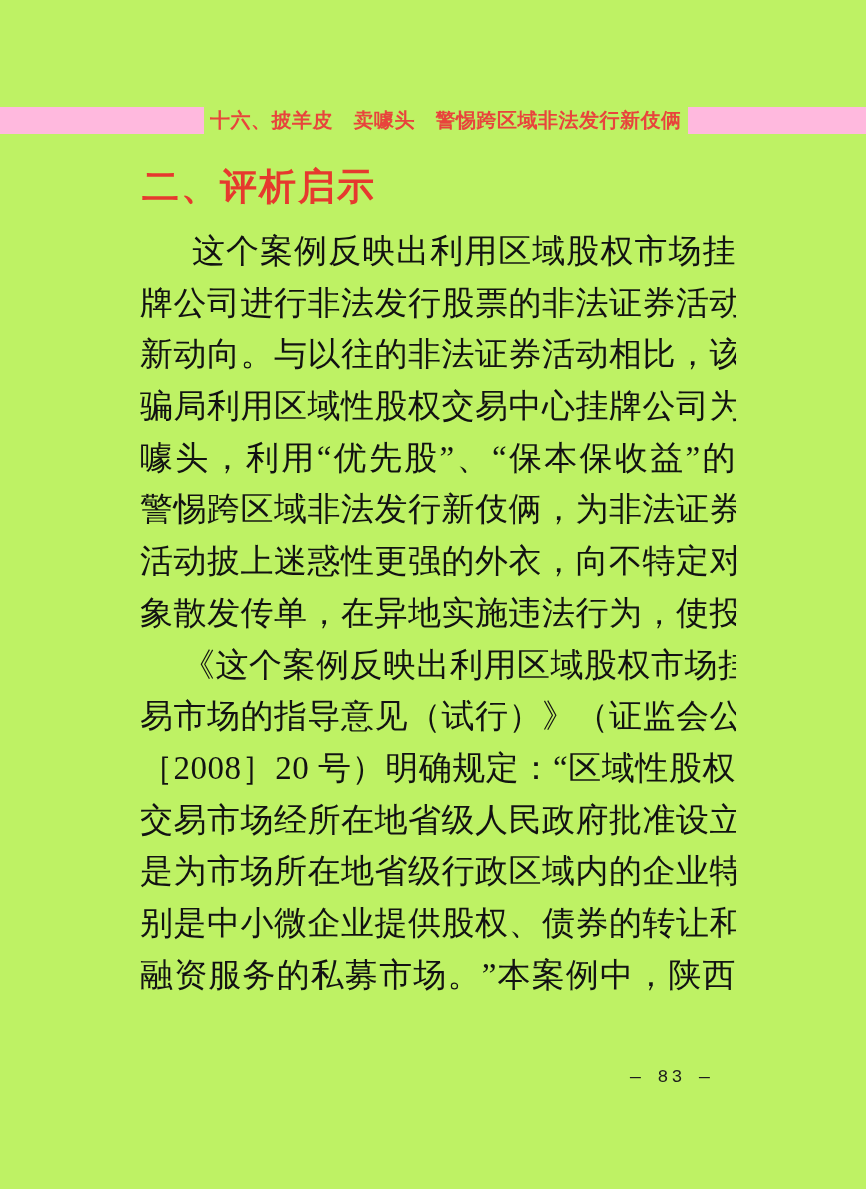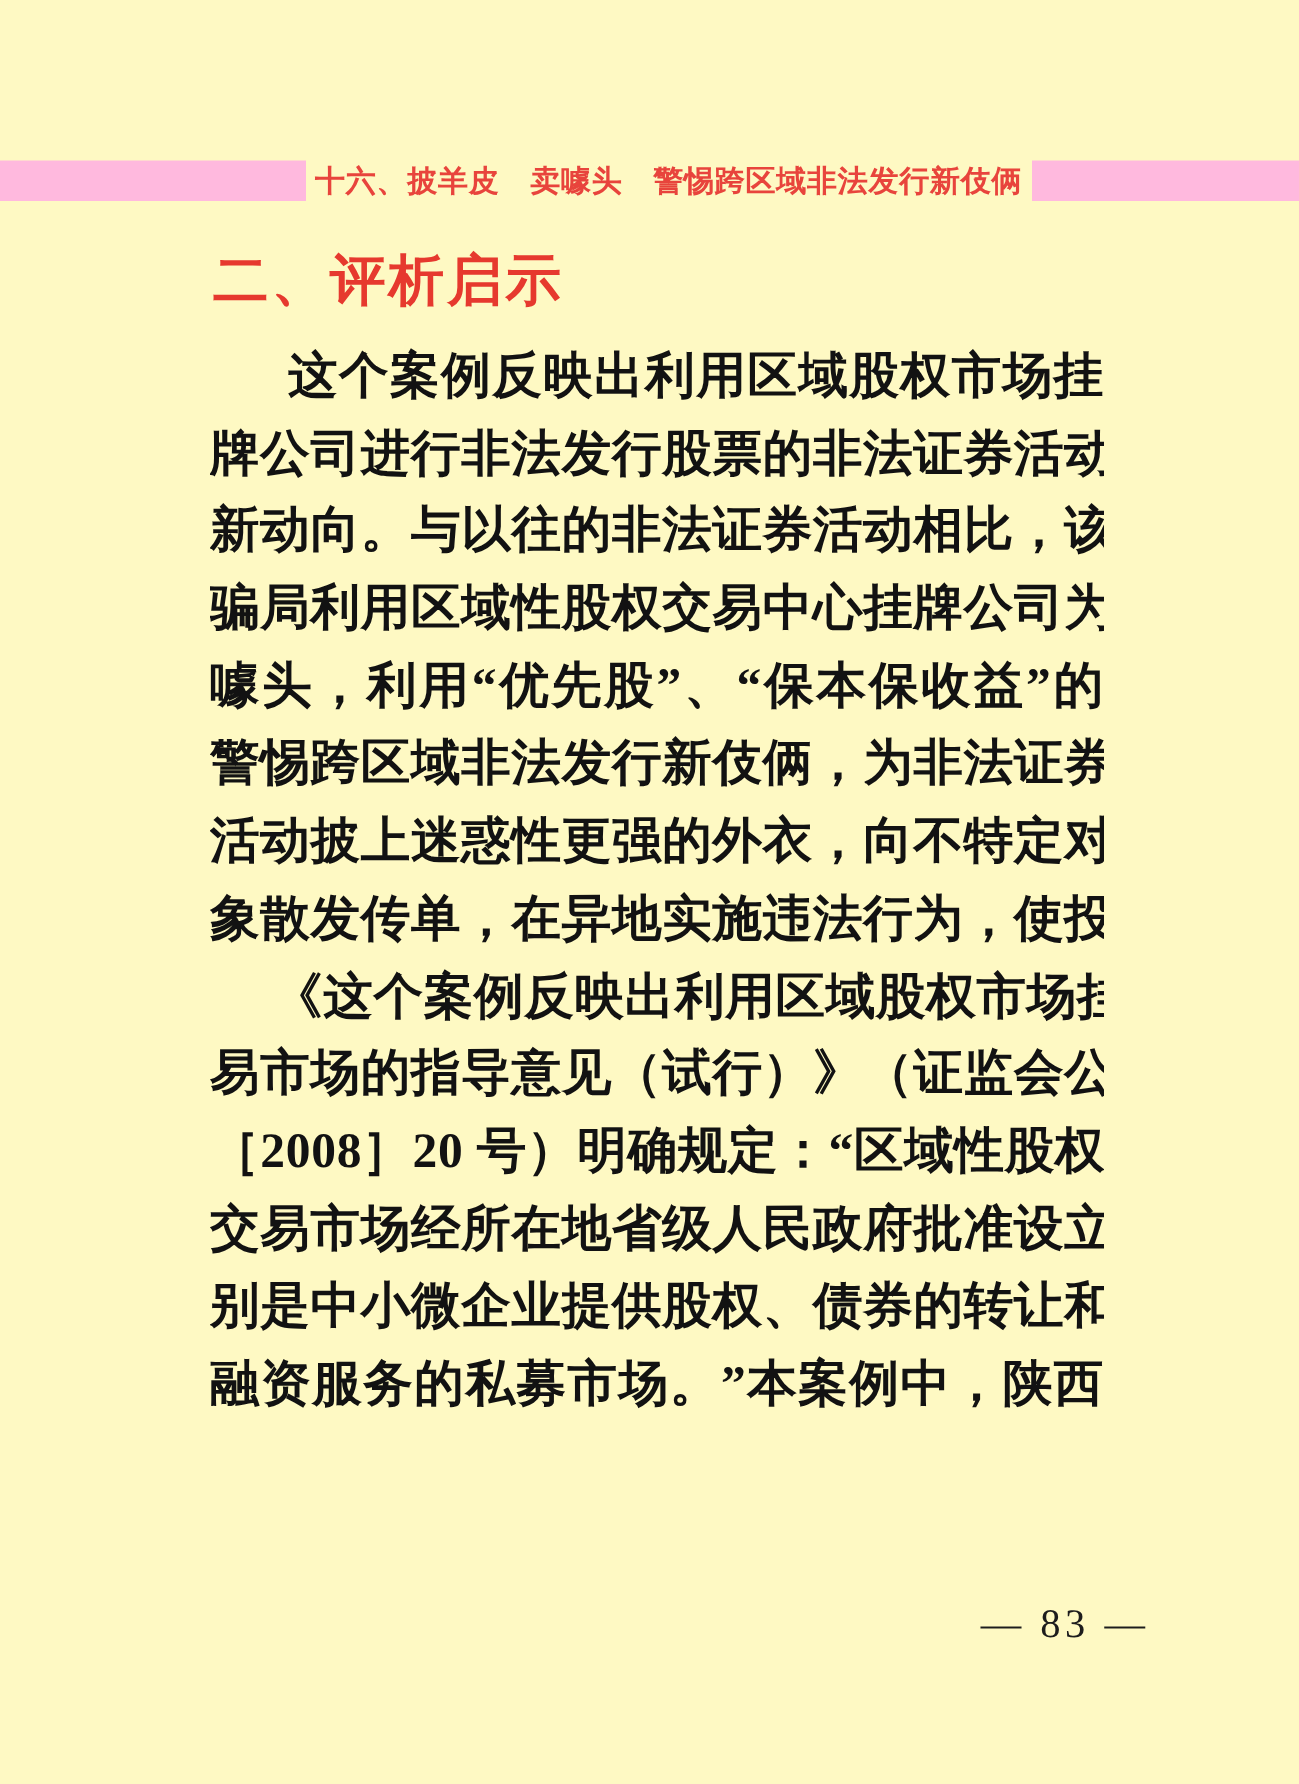--- a/index.html
+++ b/index.html
@@ -4,21 +4,21 @@
 <style>
   html, body {
     margin: 0;
     padding: 0;
     background: #ffffff;
   }
   .page {
     position: relative;
     width: 866px;
     height: 1189px;
-    background: #fef9c3;
+    background: #bef264;
     overflow: hidden;
     font-family: "Liberation Serif", "DejaVu Serif", serif;
   }
 
   
   .running-header {
     position: absolute;
     top: 107px;
     left: 0;
     width: 866px;
@@ -59,21 +59,20 @@
   }
 
   
   .body-text {
     position: absolute;
     top: 226px;
     left: 140px;
     width: 596px;
     color: #121212;
     font-size: 33px;
-    font-weight: bold;
   }
   .para { margin: 0; padding: 0; }
   .line {
     height: 51.7px;
     line-height: 51.7px;
     white-space: nowrap;
     overflow: hidden;
     text-align: justify;
     text-align-last: justify;
     letter-spacing: 0.5px;
@@ -83,25 +82,25 @@
   }
   .para-1 .line.first { text-indent: 52px; }
   .para-2 .line.first { text-indent: 42px; }
 
   
   .page-number {
     position: absolute;
     top: 1067px;
     left: 630px;
     width: 160px;
-    text-align: center;
-    font-size: 27px;
+    font-size: 18px;
     letter-spacing: 3px;
     color: #1d1d1d;
     white-space: nowrap;
+    font-family: Liberation Mono, monospace;
   }
 </style>
 </head>
 <body>
 
 <div class="page">
 
   <div class="running-header">
     <div class="band band-left"></div>
     <div class="running-title">十六、披羊皮　卖噱头　警惕跨区域非法发行新伎俩</div>
@@ -121,20 +120,21 @@
       <div class="line">警惕跨区域非法发行新伎俩，为非法证券</div>
       <div class="line">活动披上迷惑性更强的外衣，向不特定对</div>
       <div class="line">象散发传单，在异地实施违法行为，使投</div>
     </div>
 
     <div class="para para-2">
       <div class="line first">《这个案例反映出利用区域股权市场挂</div>
       <div class="line">易市场的指导意见（试行）》（证监会公告</div>
       <div class="line">［2008］20 号）明确规定：“区域性股权</div>
       <div class="line">交易市场经所在地省级人民政府批准设立，</div>
+      <div class="line">是为市场所在地省级行政区域内的企业特</div>
       <div class="line">别是中小微企业提供股权、债券的转让和</div>
       <div class="line">融资服务的私募市场。”本案例中，陕西</div>
     </div>
 
   </div>
 
   <div class="page-number">— 83 —</div>
 
 </div>
 

